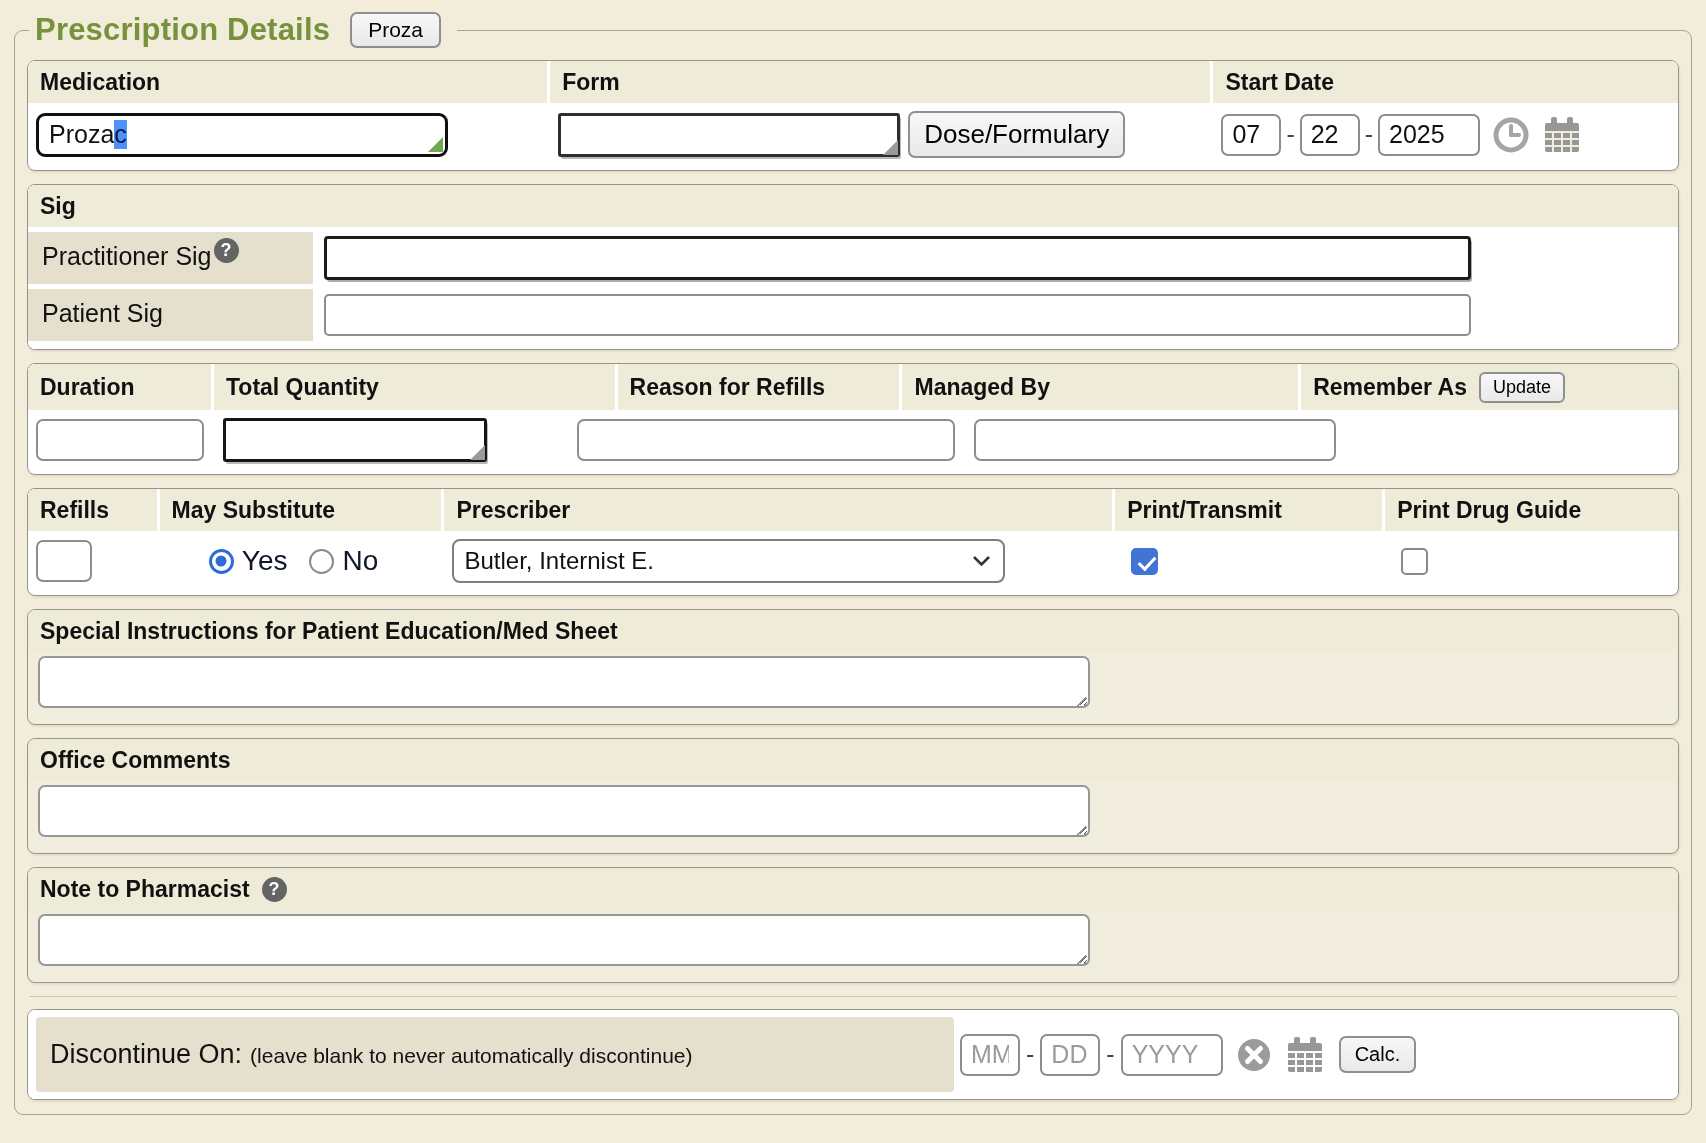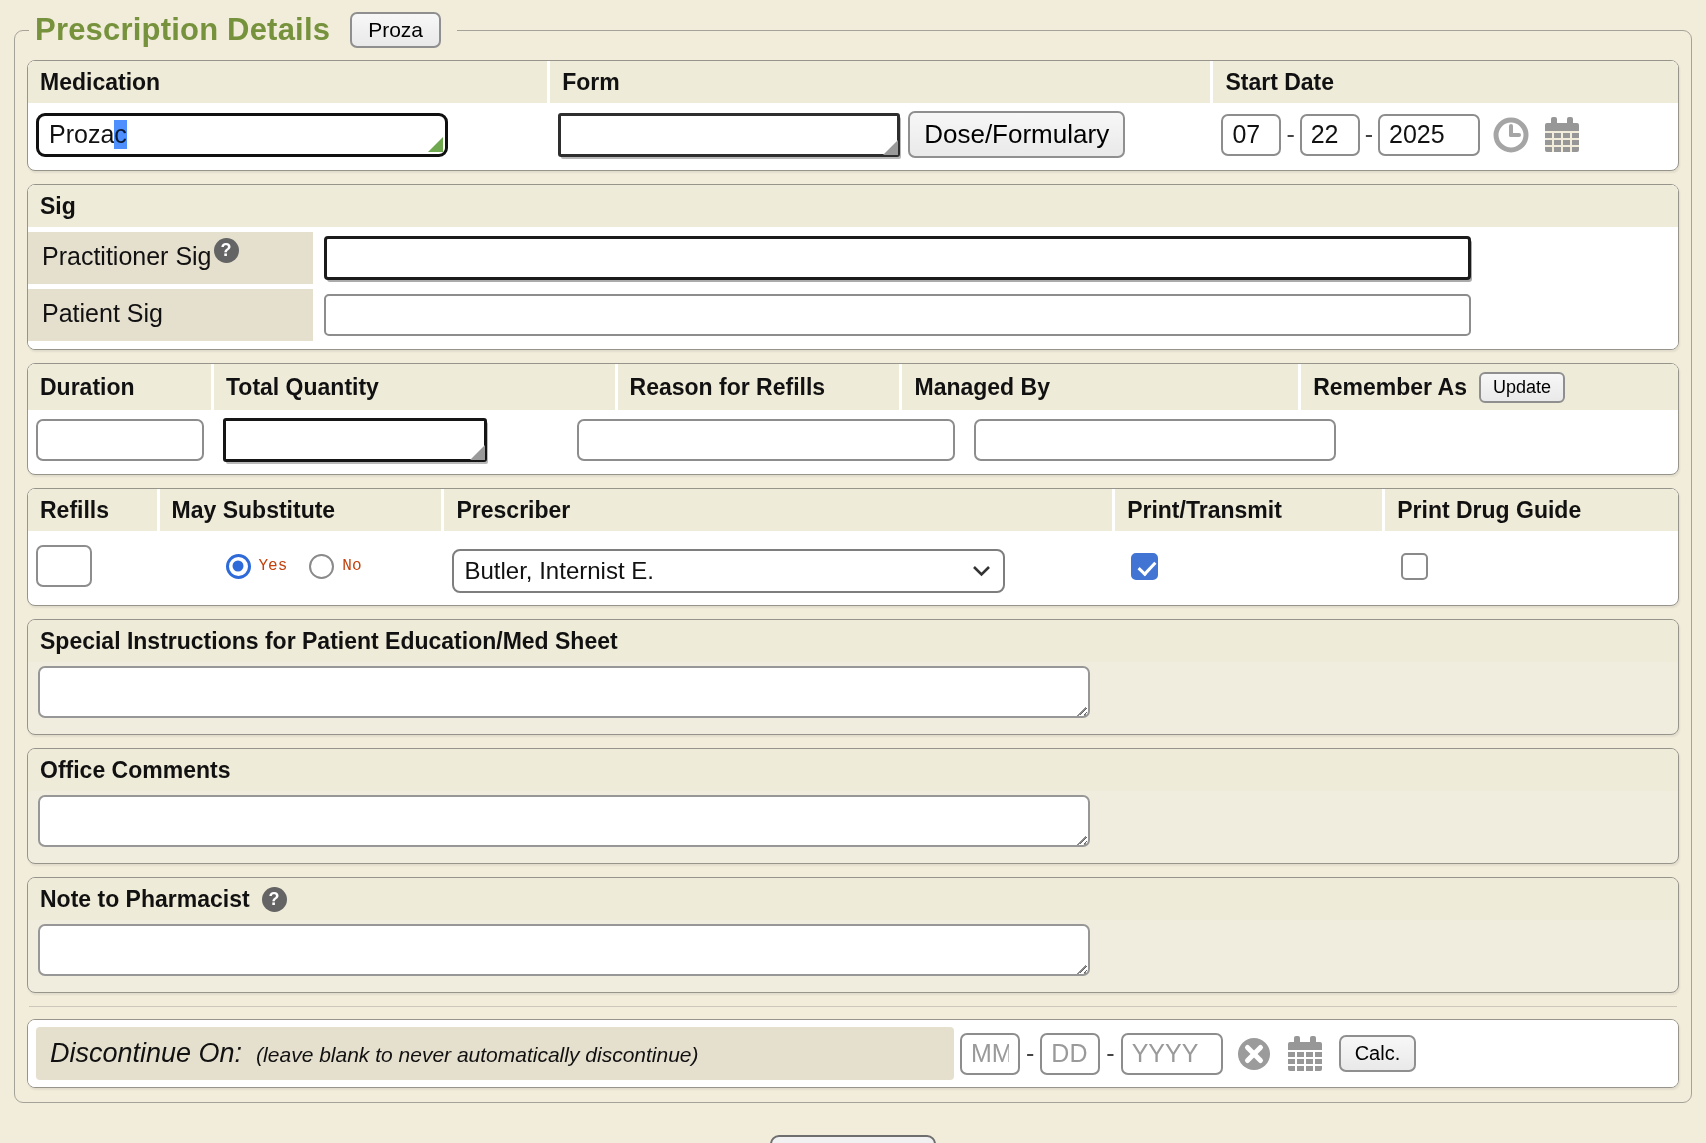--- a/index.html
+++ b/index.html
@@ -108,21 +108,21 @@
     display:inline-flex;align-items:center;justify-content:center;
     width:25px;height:25px;border-radius:50%;
     background:#646464;color:#fff;font-size:18px;font-weight:bold;
     flex:none;
   }
   .qicon.sup{transform:translateY(-4px);}
   
   .radio{width:25px;height:25px;border-radius:50%;border:2px solid #8A8A8A;background:#fff;position:relative;flex:none;}
   .radio.checked{border:3px solid var(--radio-blue);}
   .radio.checked::after{content:"";position:absolute;left:50%;top:50%;width:11px;height:11px;border-radius:50%;background:var(--radio-blue);transform:translate(-50%,-50%);}
-  .rlabel{font-size:16px;color:#c2410c;margin-right:14px;font-family:Liberation Mono, monospace;}
+  .rlabel{font-size:28px;color:#0f172a;margin-right:14px;}
   .checkbox{width:27px;height:27px;border-radius:5px;border:2px solid #8A8A8A;background:#fff;position:relative;flex:none;}
   .checkbox.checked{background:var(--checkbox-blue);border-color:var(--checkbox-blue);}
   .checkbox.checked::after{content:"";position:absolute;left:9px;top:3px;width:7px;height:14px;border-right:3px solid #fff;border-bottom:3px solid #fff;transform:rotate(43deg);}
   
   .ta-wrap{position:relative;display:inline-block;margin:4px 0 12px 0;}
   .ta{
     width:1052px;height:52px;background:#fff;
     border:2px solid #979797;border-radius:7px;
   }
   .grip{
@@ -139,22 +139,22 @@
   .iconbtn{display:inline-flex;align-items:center;margin-left:6px;}
   
   .cols-med{grid-template-columns:523fr 665fr 468fr;}
   .cols-det{grid-template-columns:185fr 405fr 285fr 400fr 381fr;}
   .cols-ref{grid-template-columns:130fr 285fr 675fr 270fr 296fr;}
   
   .divider{border:none;border-top:1px solid #CBC7BA;margin:2px 2px 12px 2px;}
   .disc-row{display:flex;align-items:center;gap:6px;padding:7px 8px;background:#fff;}
   .disc-label{
     background:#E5DFCE;border-radius:4px;
-    width:918px;padding:11px 14px;font-size:27px;
-    display:flex;align-items:baseline;gap:14px;flex:none;white-space:nowrap;font-style:italic;
+    width:918px;padding:22px 14px;font-size:27px;
+    display:flex;align-items:baseline;gap:8px;flex:none;white-space:nowrap;
   }
   .disc-hint{font-size:21px;}
   .prescribe-row{text-align:center;margin-top:32px;}
 </style>
 </head>
 <body>
 
 <fieldset class="rx">
   <legend class="rx-legend">
     <span class="page-title">Prescription Details</span>
@@ -273,21 +273,21 @@
       <div class="bcell">
         <input class="inp" style="width: 56px;" value="">
       </div>
       <div class="bcell" style="justify-content:center;">
         <span class="radio checked"></span>
         <span class="rlabel">Yes</span>
         <span class="radio"></span>
         <span class="rlabel">No</span>
       </div>
       <div class="bcell">
-        <div class="select" style="width:553px;margin-top:10px;">
+        <div class="select" style="width:553px;">
           <span>Butler, Internist E.</span>
           <svg width="19" height="12" viewBox="0 0 19 12">
               <polyline points="2,2 9.5,9.5 17,2" stroke="#333" stroke-width="2.6" fill="none"></polyline>
             </svg>
         </div>
       </div>
       <div class="bcell">
         <span class="checkbox checked" style="margin-left:8px;"></span>
       </div>
       <div class="bcell">

